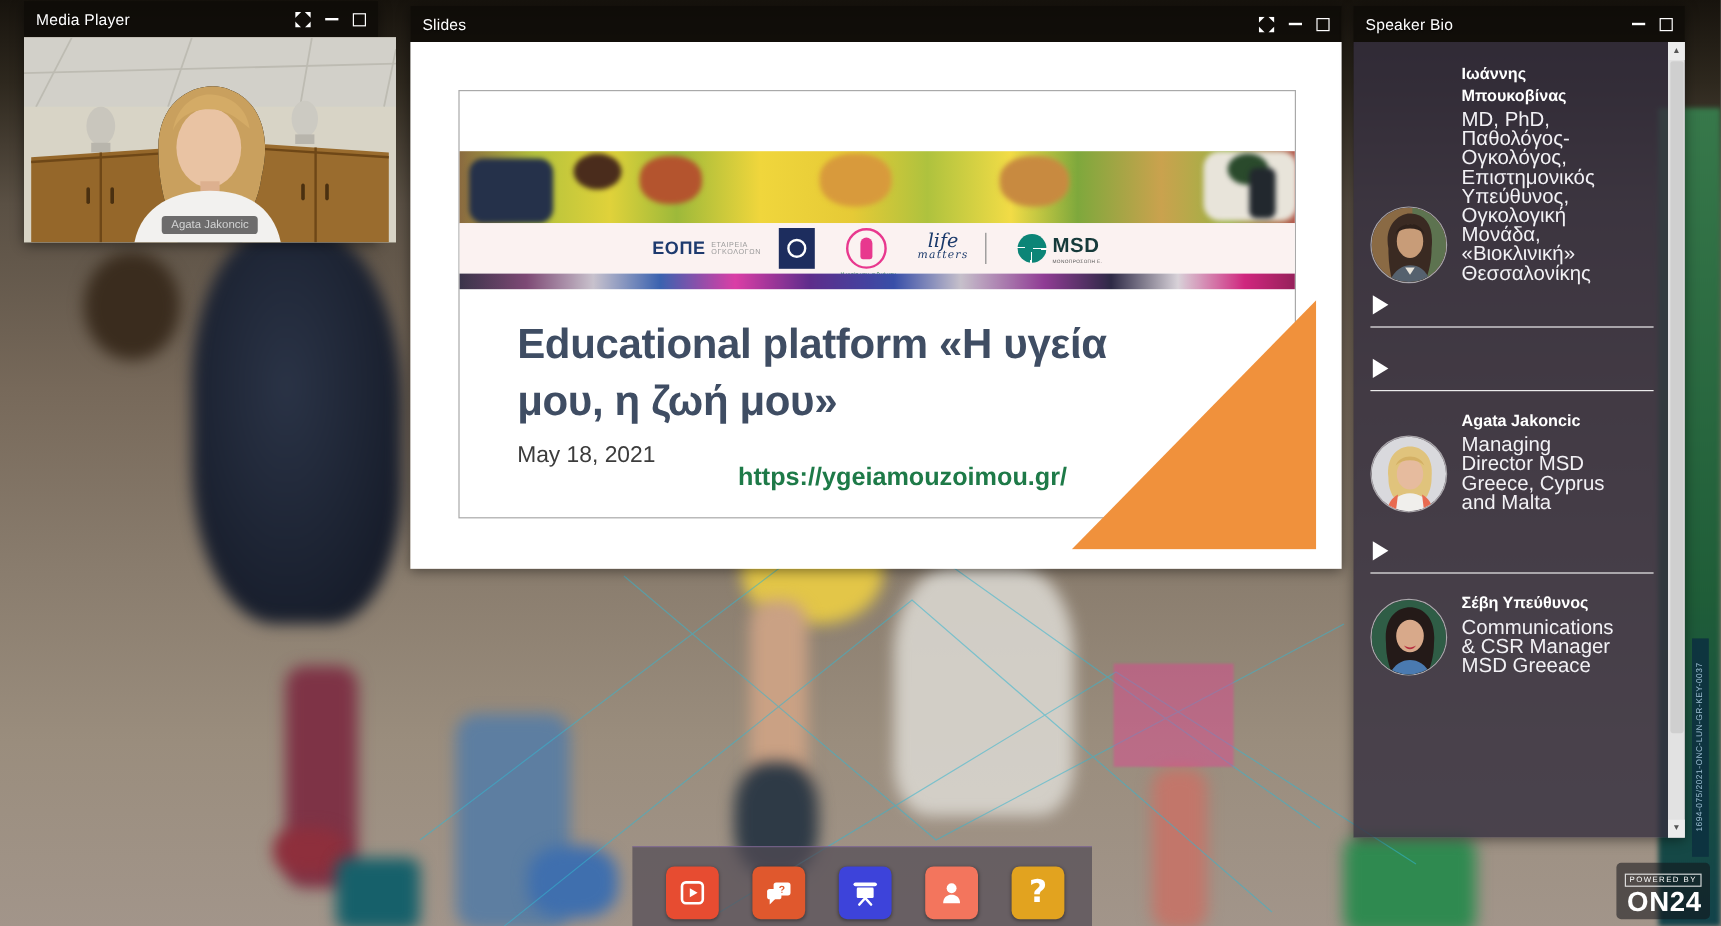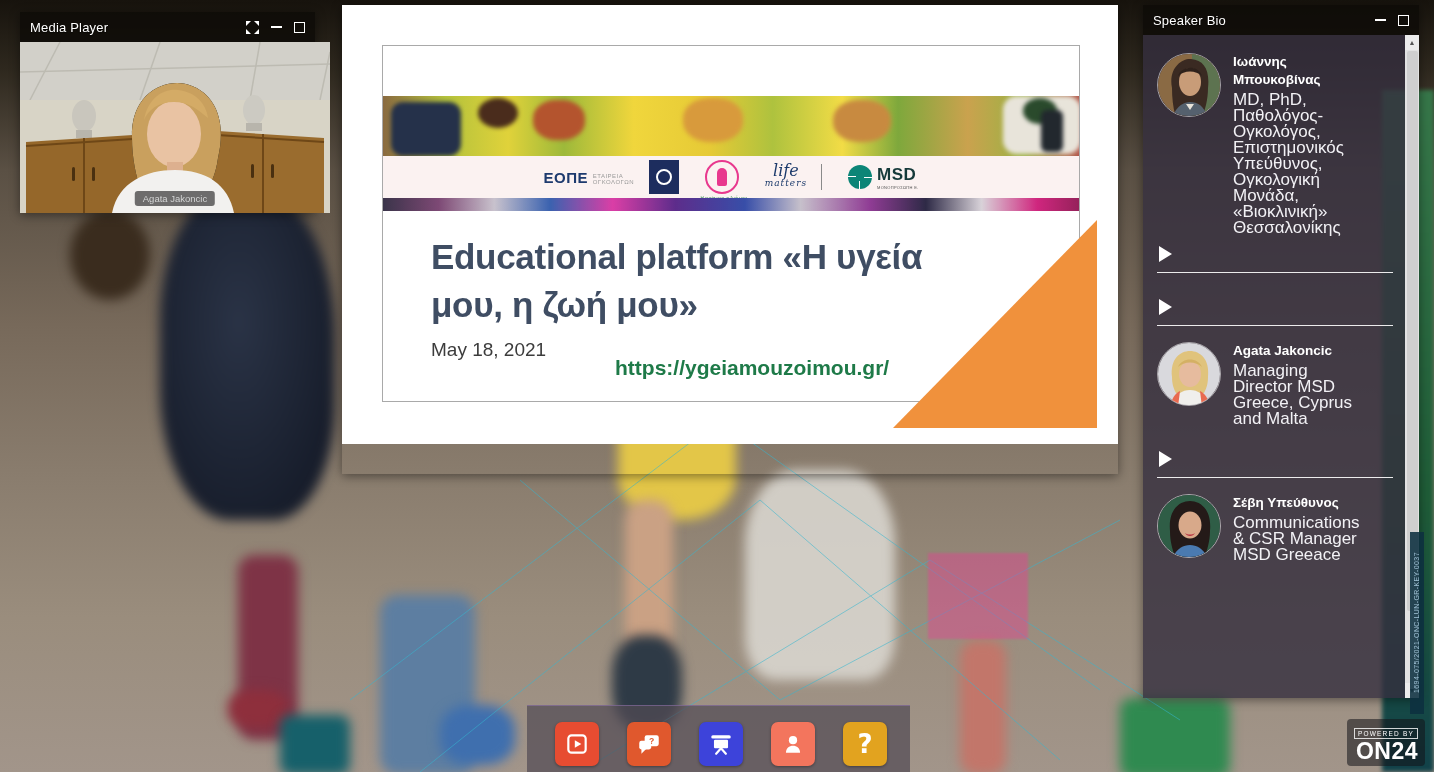--- a/index.html
+++ b/index.html
@@ -34,21 +34,21 @@
   
   .window { position:absolute; box-shadow:0 2px 10px rgba(0,0,0,0.45); }
   .titlebar { height:30px; background:rgba(14,11,7,0.82); display:flex; align-items:center;
       padding:0 10px; color:#fff; font-size:13px; }
   .titlebar .title { flex:1; letter-spacing:.2px; text-shadow:0 1px 1px rgba(0,0,0,.6); }
   .win-controls { display:flex; align-items:center; gap:12px; }
   .ctl-min { width:11px; height:2px; background:#fff; display:inline-block; }
   .ctl-max { width:11px; height:11px; border:1.6px solid #fff; display:inline-block; }
 
   
-  .media-player { left:20px; top:12px; width:295px; height:201px; }
+  .media-player { left:20px; top:1px; width:295px; height:201px; }
   .video { position:relative; width:310px; height:171px; background:#d8d4c6; overflow:hidden; }
   .name-tag { position:absolute; left:50%; bottom:7px; transform:translateX(-50%);
       background:rgba(20,20,20,0.6); color:#d3d4d4; font-size:9.5px; padding:2px 8px; border-radius:3px; white-space:nowrap; }
 
   
   .slides-win { left:342px; top:5px; width:776px; height:469px; }
   .slide-area { position:relative; width:776px; height:439px; background:#ffffff; }
   .slide-box { position:absolute; left:40px; top:40px; width:698px; height:357px; border:1px solid #a9a9a9; background:#fff; }
   .band-photo { position:absolute; left:0; top:50px; width:100%; height:60px; overflow:hidden;
       background:linear-gradient(90deg,#8a6a40 0%,#b4c23c 9%,#e0d23a 18%,#9db93a 26%,#f0d63c 36%,#e6ca36 47%,#aec23e 56%,#f2dc46 66%,#7ea83c 74%,#caa24e 84%,#9cb244 92%,#b45a4e 100%); }
@@ -72,23 +72,23 @@
   .logo-circle .tag { position:absolute; bottom:-9px; left:-8px; width:50px; font-size:4.5px; color:#2f8a50; text-align:center; line-height:5px; }
   .logo-life { font-family:"DejaVu Serif", serif; font-style:italic; color:#1b3a6b; font-size:16px; line-height:13px; text-align:center; border-right:1px solid #8a8a8a; padding-right:14px; }
   .logo-life .m { font-size:9px; display:block; letter-spacing:1px; }
   .logo-msd { display:flex; align-items:center; gap:5px; }
   .logo-msd .knot { width:24px; height:24px; border-radius:50%; background:
       conic-gradient(#0c8577 0 25%, #fff 0 27%, #0c8577 0 50%, #fff 0 52%, #0c8577 0 75%, #fff 0 77%, #0c8577 0); }
   .logo-msd .txt { color:#163a3a; font-weight:bold; font-size:17px; letter-spacing:.5px; }
   .logo-msd .sub { font-size:4px; color:#555; display:block; letter-spacing:.3px; }
 
   
-  .bio-win { left:1128px; top:5px; width:276px; height:693px;margin-left:15px; }
+  .bio-win { left:1128px; top:5px; width:276px; height:693px; }
   .bio-body { position:relative; width:276px; height:663px; background:rgba(52,46,62,0.80); color:#fff; overflow:hidden; padding:0 26px 0 14px; }
-  .sp-row { display:flex; gap:12px; }
+  .sp-row { display:flex; gap:12px;align-items:flex-end; }
   .sp-row .txt { width:132px; }
   .sp-name { font-size:13.5px; font-weight:bold; line-height:18px; margin-bottom:3px; }
   .sp-bio { font-size:17px; line-height:16px; color:#f2f1f5; }
   .avatar { width:64px; height:64px; border-radius:50%; overflow:hidden; flex:none; border:1px solid rgba(255,255,255,.55); }
   .play-tri { width:0; height:0; border-left:13px solid #fff; border-top:8px solid transparent; border-bottom:8px solid transparent; margin:10px 0 0 2px; cursor:pointer; }
   .divider { border:none; height:1px; background:rgba(255,255,255,.9); margin:10px 0 0 0; }
   .bio-scrollbar { position:absolute; right:0; top:30px; width:14px; height:663px; background:#e2e2e2; display:flex; flex-direction:column; justify-content:space-between; }
   .sb-btn { height:15px; background:#ececec; color:#555; font-size:7px; display:flex; align-items:center; justify-content:center; cursor:pointer; }
   .sb-thumb { position:absolute; left:1.5px; top:16px; width:11px; height:560px; background:#cfcfcf; border-radius:2px; }
 
@@ -191,20 +191,35 @@
         <ellipse cx="154" cy="92" rx="27" ry="33" fill="#e9c3a3"></ellipse>
         <path d="M124,78 C128,54 146,46 158,48 C176,50 186,62 188,76 C176,66 168,60 154,60 C138,60 128,68 124,78 Z" fill="#d4ab66"></path>
         <path d="M147,120 L163,120 L163,132 L147,132 Z" fill="#ddb08f"></path>
         <path d="M92,171 C98,140 126,128 155,128 C186,128 208,142 214,171 Z" fill="#f2f1ef"></path>
       </svg>
       <span class="name-tag">Agata Jakoncic</span>
     </div>
   </section>
 
   <section class="window slides-win">
+    <header class="titlebar">
+      <span class="title">Slides</span>
+      <span class="win-controls">
+        <svg width="13" height="13" viewBox="0 0 13 13">
+          <g fill="#fff">
+            <path d="M0,0 L5,0 L0,5 Z"></path>
+              <path d="M13,0 L13,5 L8,0 Z"></path>
+            <path d="M0,13 L0,8 L5,13 Z"></path>
+              <path d="M13,13 L8,13 L13,8 Z"></path>
+          </g>
+        </svg>
+        <span class="ctl-min"></span>
+        <span class="ctl-max"></span>
+      </span>
+    </header>
     <div class="slide-area">
       <div class="slide-box">
         <div class="band-photo">
           <div class="kid" style="left:8px;top:6px;width:70px;height:54px;background:#25314a;border-radius:12px;"></div>
           <div class="kid" style="left:95px;top:2px;width:40px;height:30px;background:#4a2c1c;border-radius:50%;"></div>
           <div class="kid" style="left:150px;top:4px;width:52px;height:40px;background:#b4542e;border-radius:45%;"></div>
           <div class="kid" style="left:300px;top:2px;width:60px;height:44px;background:#d89a3c;border-radius:45%;"></div>
           <div class="kid" style="left:450px;top:4px;width:58px;height:42px;background:#c88a40;border-radius:45%;"></div>
           <div class="kid" style="left:620px;top:0px;width:78px;height:58px;background:#e8e4da;border-radius:14px;"></div>
           <div class="kid" style="left:640px;top:2px;width:34px;height:26px;background:#2a4a2c;border-radius:50%;"></div>

